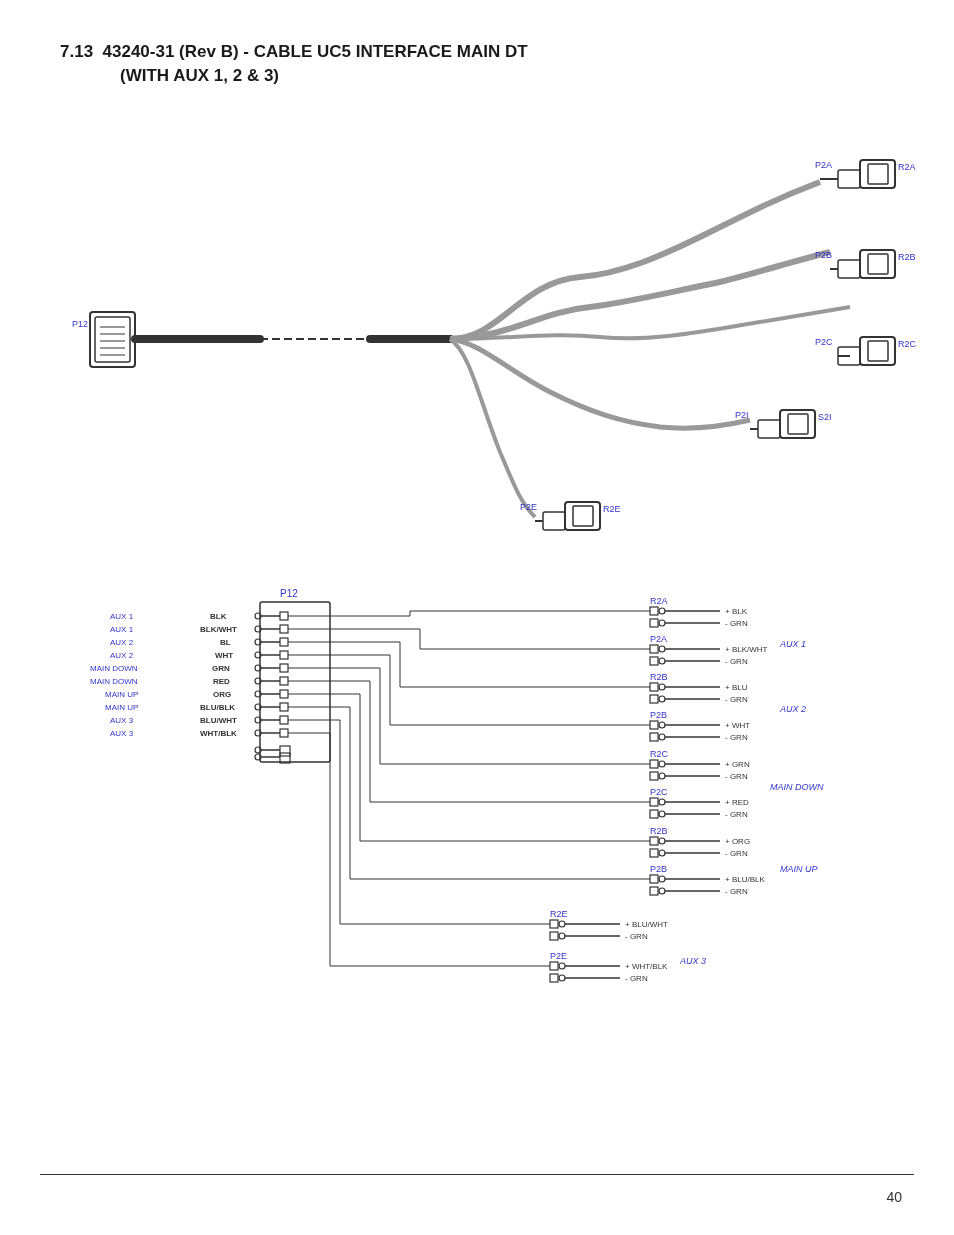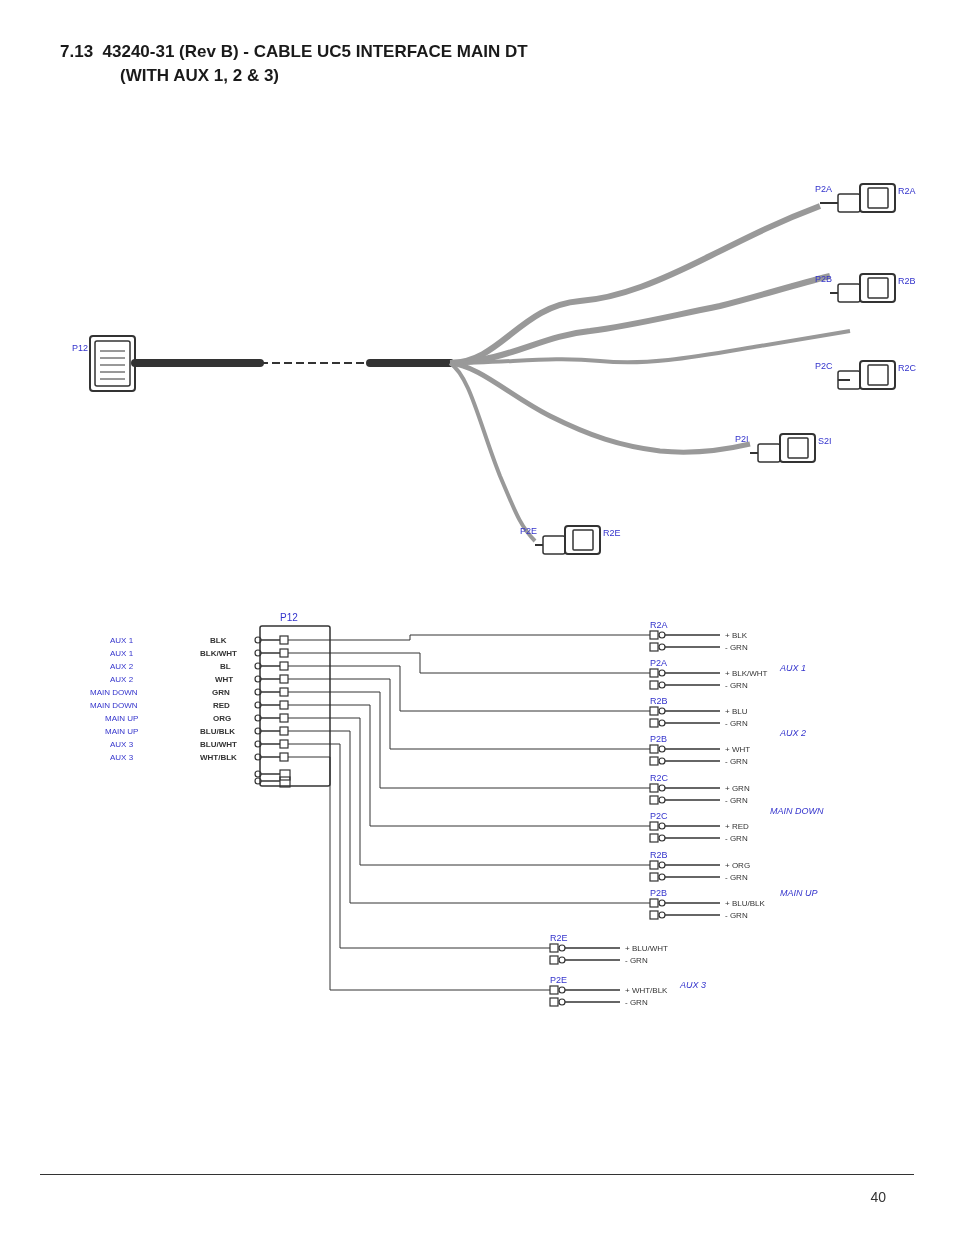--- a/index.html
+++ b/index.html
@@ -16,34 +16,34 @@
       width: 954px;
       height: 1235px;
       position: relative;
       padding: 40px 60px;
     }
 
     .section-title {
       font-size: 17px;
       font-weight: bold;
       color: #1a1a1a;
-      margin-bottom: 38px;
+      margin-bottom: 14px;
       text-align: left;
       line-height: 1.4;
     }
 
     .diagram-area {
       width: 100%;
       position: relative;
     }
 
     .page-number {
       position: absolute;
       bottom: 30px;
-      right: 68px;
+      right: 52px;
       font-size: 14px;
       color: #333;
     }
 
     .bottom-border {
       position: absolute;
       bottom: 60px;
       left: 40px;
       right: 40px;
       height: 1px;

